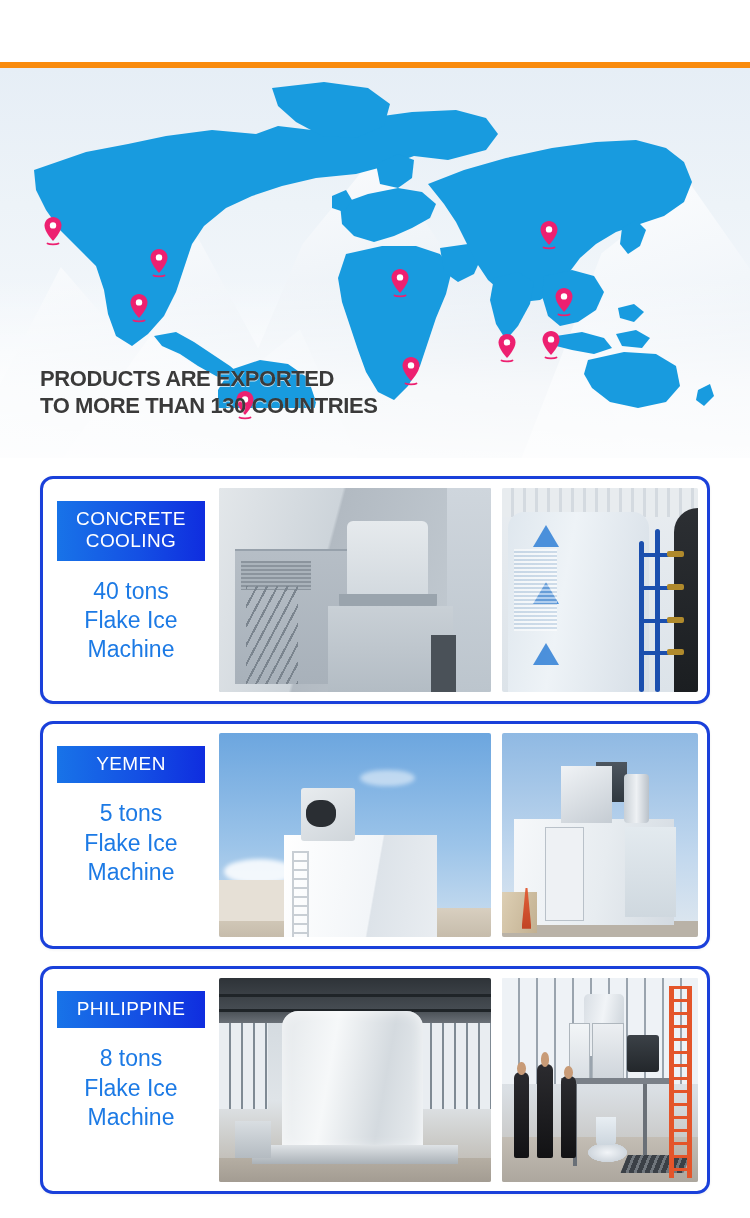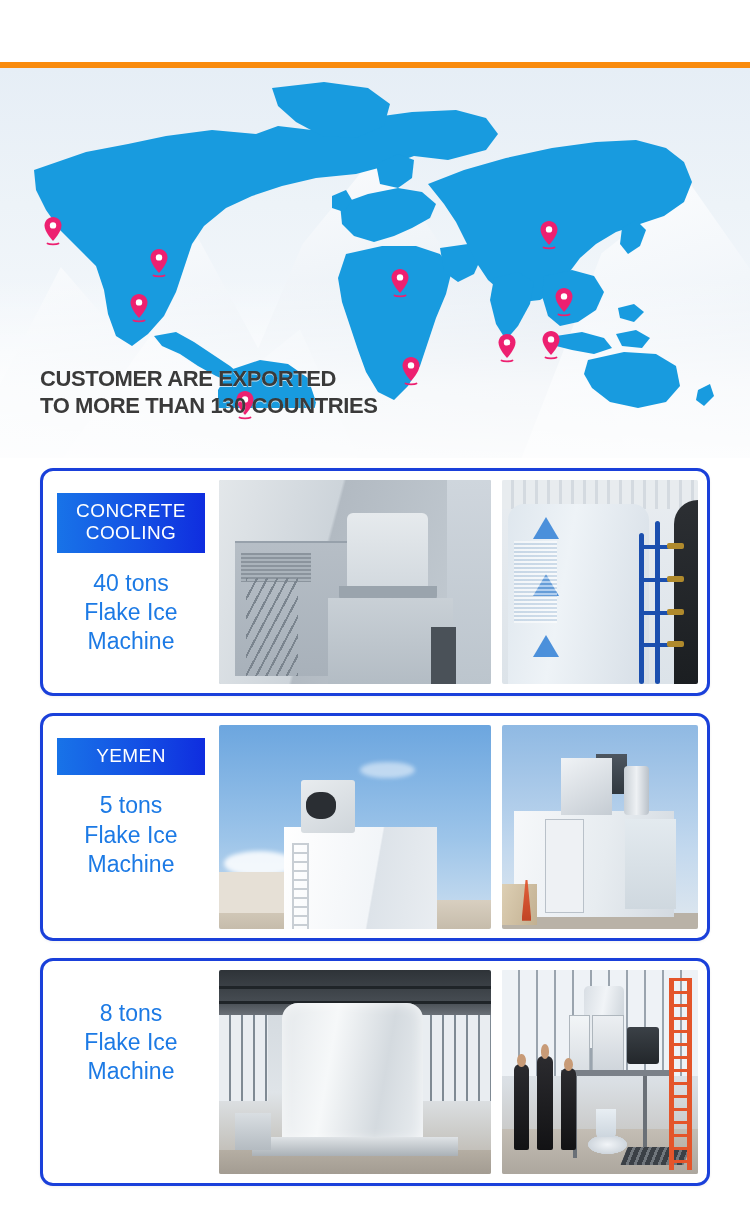--- a/index.html
+++ b/index.html
@@ -96,21 +96,21 @@
     letter-spacing: -0.4px;
     font-family: "Liberation Sans", sans-serif;
     text-shadow: 0 1px 0 rgba(255,255,255,.7);
   }
 
   
   .cards { position: absolute; top: 460px; left: 0; width: 750px; }
 
   .case-card {
     position: relative;
-    margin: 8px auto 17px auto;
+    margin: 16px auto 17px auto;
     width: 670px;
     height: 228px;
     background: #ffffff;
     border: 3px solid #1a40da;
     border-radius: 13px;
     display: flex;
     align-items: stretch;
     overflow: hidden;
     box-shadow: 0 1px 3px rgba(0,0,0,.06);
   }
@@ -434,21 +434,21 @@
     <div class="pin" style="left:540px; top:262px;">
       <svg viewBox="0 0 22 30">
           <path d="M11 1C6.3 1 2.5 4.8 2.5 9.5 2.5 16 11 25 11 25s8.5-9 8.5-15.5C19.5 4.8 15.7 1 11 1z" fill="#ed2070"></path>
           <circle cx="11" cy="9.4" r="3.2" fill="#ffffff"></circle>
           <path d="M5.5 27.5c1.8 1.2 9.2 1.2 11 0" stroke="#ed2070" stroke-width="1.8" fill="none" stroke-linecap="round"></path>
         </svg>
     </div>
   </div>
 
   <div class="export-caption">
-    <div>CUSTOMER ARE EXPORTED</div>
+    <div>PRODUCTS ARE EXPORTED</div>
     <div>TO MORE THAN 130 COUNTRIES</div>
   </div>
 
   <div class="cards">
 
     <div class="case-card">
       <div class="card-info">
         <div class="country-badge">
           <div>CONCRETE</div>
           <div>COOLING</div>
@@ -524,20 +524,23 @@
           <div class="door"></div>
             <div class="panel"></div>
           <div class="tarp"></div>
             <div class="cone"></div>
         </div>
       </div>
     </div>
 
     <div class="case-card">
       <div class="card-info">
+        <div class="country-badge">
+          <div>PHILIPPINE</div>
+        </div>
         <div class="spec-text">
           <div>8 tons</div>
           <div>Flake Ice</div>
           <div>Machine</div>
         </div>
       </div>
       <div class="card-photos">
         <div class="photo w-left p3a">
           <div class="roofbeam"></div>
           <div class="beam" style="top:8%"></div>

